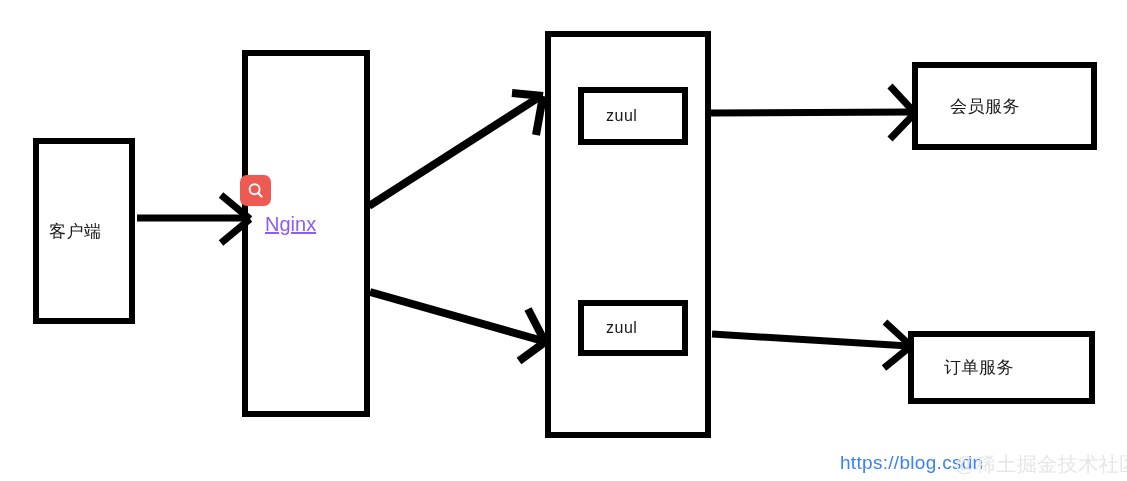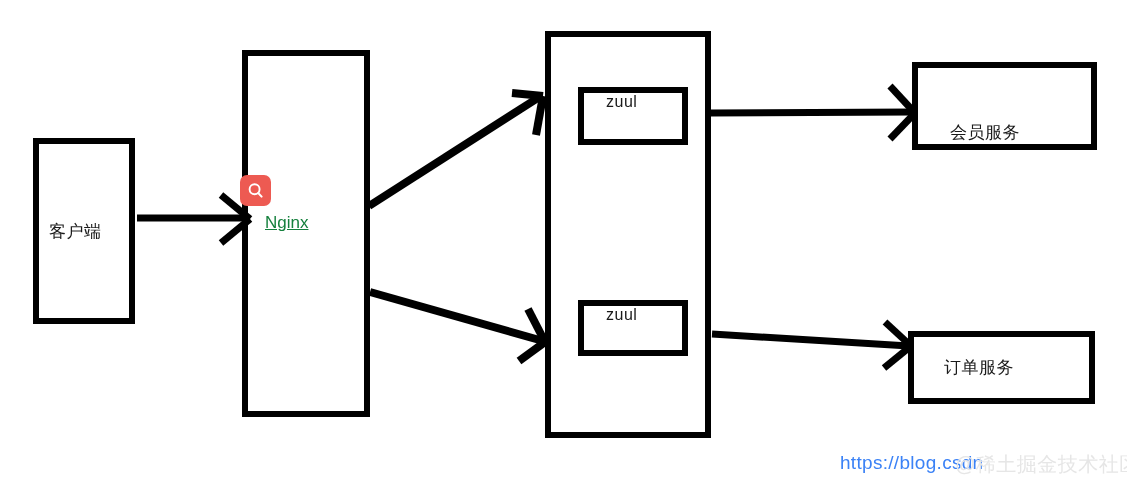--- a/index.html
+++ b/index.html
@@ -47,22 +47,22 @@
   #nginx-box {
     left: 242px;
     top: 50px;
     width: 128px;
     height: 367px;
   }
   #nginx-label {
     position: absolute;
     left: 265px;
     top: 213px;
-    font-size: 17px;
-    color: #15803d;
+    font-size: 20px;
+    color: #8b5cf6;
     white-space: nowrap;
     text-decoration: underline;
   }
   
   #nginx-icon {
     position: absolute;
     left: 240px;
     top: 175px;
     width: 31px;
     height: 31px;
@@ -80,20 +80,21 @@
     width: 166px;
     height: 407px;
   }
   
   .zuul-box {
     position: absolute;
     box-sizing: border-box;
     border: 6px solid #000000;
     background: #ffffff;
     display: flex;
+    align-items: center;
   }
   #zuul-box-1 {
     left: 578px;
     top: 87px;
     width: 110px;
     height: 58px;
   }
   #zuul-box-2 {
     left: 578px;
     top: 300px;
@@ -103,21 +104,20 @@
   .zuul-box .node-label {
     padding-left: 22px;
     font-size: 16px;
   }
   
   #member-service-box {
     left: 912px;
     top: 62px;
     width: 185px;
     height: 88px;
-    align-items: flex-end;
   }
   #member-service-box .node-label {
     padding-left: 32px;
   }
   #order-service-box {
     left: 908px;
     top: 315px;
     width: 187px;
     height: 73px;
     margin-top: 16px;

